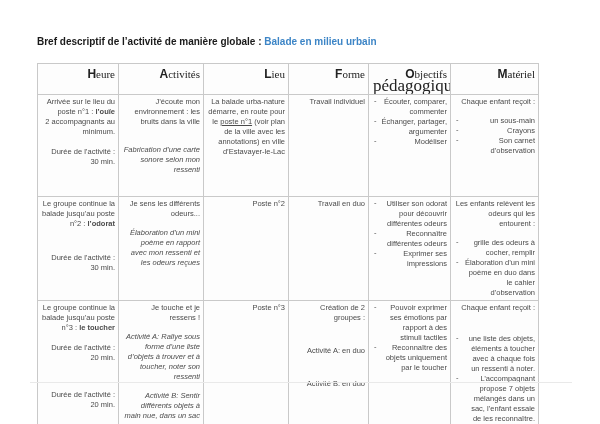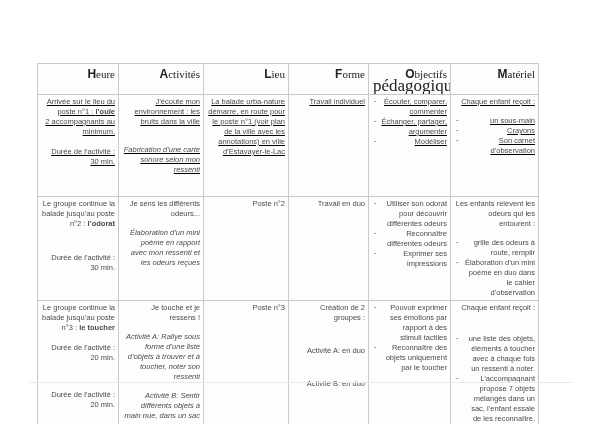--- a/index.html
+++ b/index.html
@@ -23,21 +23,21 @@
   table.activity col.c2{width:85px;}
   table.activity col.c3{width:85px;}
   table.activity col.c4{width:80px;}
   table.activity col.c5{width:82px;}
   table.activity col.c6{width:88px;}
   th,td{
     border:1px solid #c9c9c9;vertical-align:top;text-align:right;
     padding:2px 3px 2px 4px;overflow:hidden;
   }
   thead tr{height:27px;}
-  tbody tr.r1{height:102px;text-decoration:underline;}
+  tbody tr.r1{height:102px;}
   tbody tr.r2{height:73px;}
   tbody tr.r3{height:117px;}
   th{font-weight:normal;color:#222;line-height:12px;padding-top:3px;}
   th .ini{font-family:"Liberation Sans",sans-serif;font-weight:bold;font-size:12px;}
   th .rest{font-family:"Liberation Serif","DejaVu Serif",serif;font-size:11px;}
   th .line2{display:block;font-family:"Liberation Serif","DejaVu Serif",serif;font-size:17px;font-weight:normal;}
   td{font-size:7.5px;line-height:10px;color:#4b4b4b;}
   td .p{margin:0;}
   td .li{position:relative;padding-left:8px;margin:0;}
   td .li::before{content:"-";position:absolute;left:1px;top:-1px;color:#4b4b4b;}
@@ -46,20 +46,23 @@
   .u{text-decoration:underline;}
   .page-edge{
     position:absolute;left:30px;right:28px;top:382px;height:1px;background:#e9e9e9;
   }
 </style>
 </head>
 <body>
 
 <div class="page">
 
+  <div class="doc-title">
+    <span>Bref descriptif de l’activité de manière globale : </span><span class="hl" style="color: rgb(61, 133, 198);">Balade en milieu urbain</span>
+  </div>
 
   <table class="activity">
     <colgroup>
       <col class="c1">
         <col class="c2">
         <col class="c3">
         <col class="c4">
         <col class="c5">
         <col class="c6">
     </colgroup>
@@ -117,21 +120,21 @@
           <td>
             <div class="p"><span>Travail en duo</span></div>
           </td>
           <td>
             <div class="li"><span>Utiliser son odorat pour découvrir différentes odeurs</span></div>
             <div class="li"><span>Reconnaître différentes odeurs</span></div>
             <div class="li"><span>Exprimer ses impressions</span></div>
           </td>
           <td>
             <div class="p"><span>Les enfants relèvent les odeurs qui les entourent :</span></div>
-            <div class="li" style="margin-top: 9px;"><span>grille des odeurs à route, remplir</span></div>
+            <div class="li" style="margin-top: 9px;"><span>grille des odeurs à cocher, remplir</span></div>
             <div class="li"><span>Élaboration d’un mini poème en duo dans le cahier d’observation</span></div>
           </td>
         </tr>
         <tr class="r3">
           <td>
             <div class="p"><span>Le groupe continue la balade jusqu’au poste n°3 : </span><span class="b">le toucher</span></div>
             <div class="p" style="margin-top: 10px;"><span>Durée de l’activité : 20 min.</span></div>
             <div class="p" style="margin-top: 27px;"><span>Durée de l’activité : 20 min.</span></div>
           </td>
           <td>

